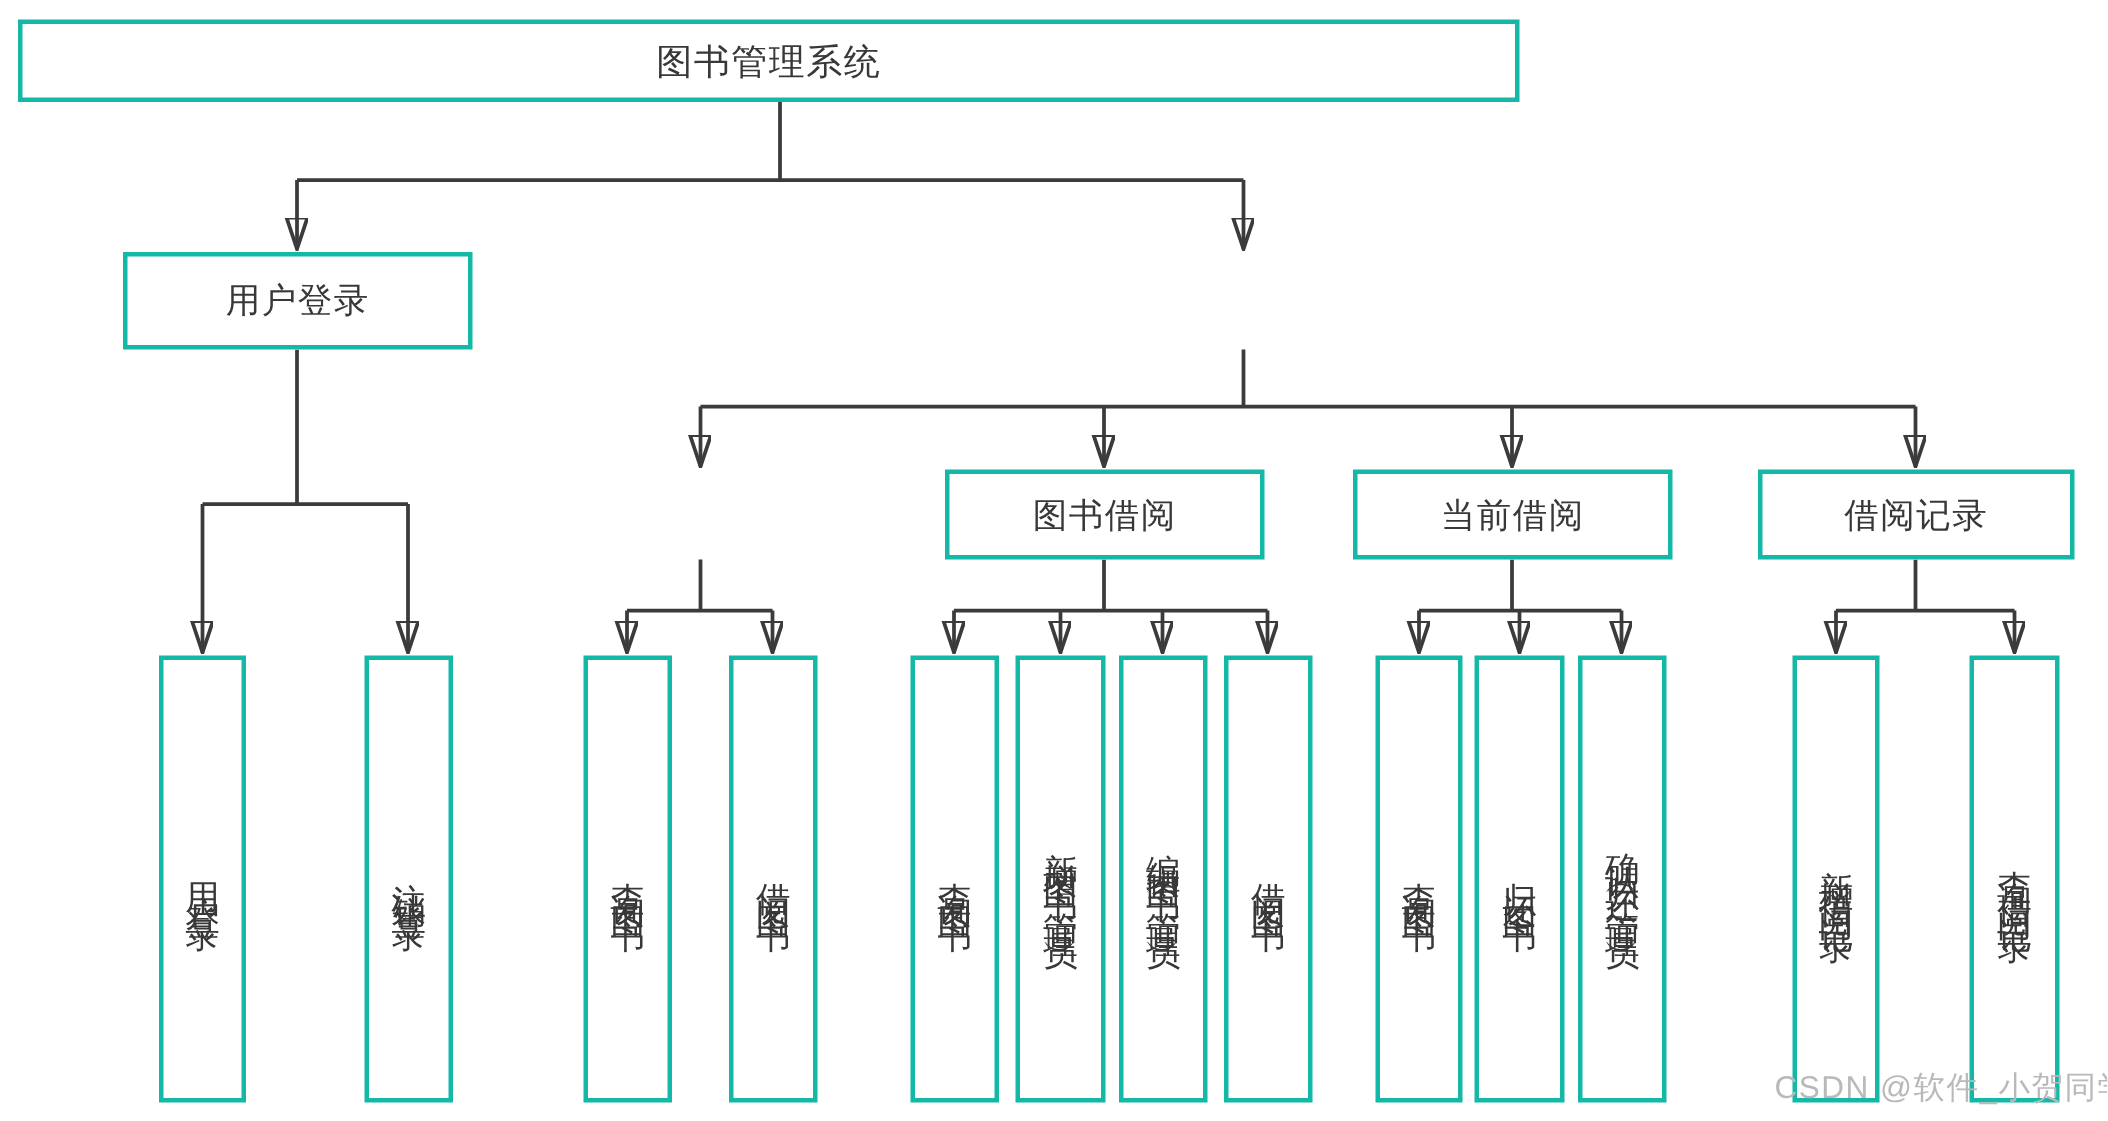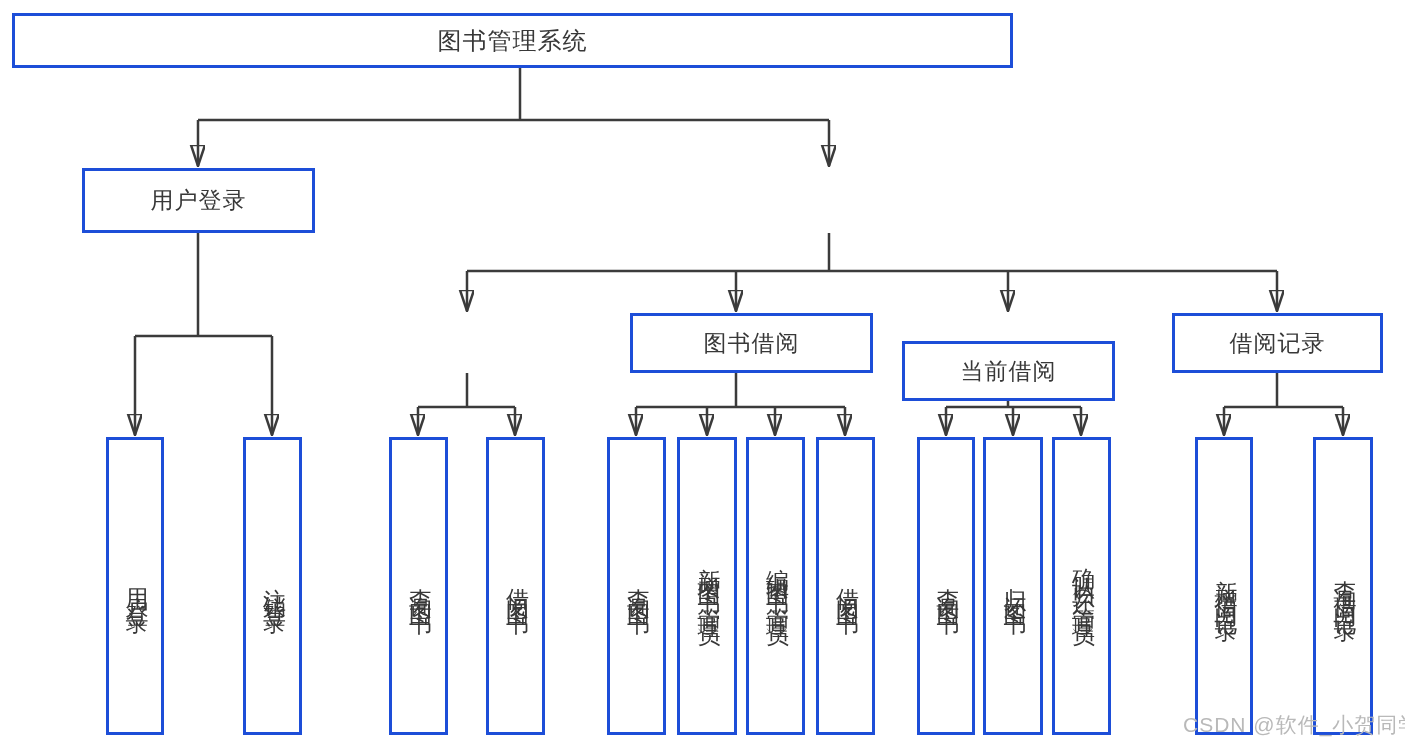--- a/index.html
+++ b/index.html
@@ -18,29 +18,28 @@
     width: 1405px; height: 747px;
   }
   svg.connectors path, svg.connectors line {
     stroke: #3b3b3b;
     stroke-width: 2.5;
     fill: none;
   }
   .node {
     position: absolute;
     box-sizing: border-box;
-    border: 3px solid #1d4ed8;
+    border: 3px solid #14b8a6;
     background: #ffffff;
     display: flex;
     align-items: center;
     justify-content: center;
     font-size: 23px;
     letter-spacing: 1px;
     white-space: nowrap;
-    font-family: Liberation Mono, monospace;
   }
   .node.root { font-size: 24px; }
   .vtext {
     writing-mode: vertical-rl;
     line-height: 1;
     letter-spacing: 8px;
     white-space: nowrap;
   }
   .watermark {
     position: absolute;
@@ -109,22 +108,22 @@
       <path d="M1277,373 V407 M1224,407 H1343"></path>
       <line x1="1224" y1="407" x2="1224" y2="435" marker-end="url(#arrow)"></line>
       <line x1="1343" y1="407" x2="1343" y2="435" marker-end="url(#arrow)"></line>
     </g>
   </svg>
 
   <div class="node root" style="left:12px; top:13px; width:1001px; height:55px;">图书管理系统</div>
 
   <div class="node" style="left:82px; top:168px; width:233px; height:65px;">用户登录</div>
 
-  <div class="node" style="left:630px; top:313px; width:243px; height:60px;">图书借阅</div>
-  <div class="node" style="left:902px; top:313px; width:213px; height:60px;margin-top:28px;">当前借阅</div>
+  <div class="node" style="left:630px; top:313px; width:213px; height:60px;">图书借阅</div>
+  <div class="node" style="left:902px; top:313px; width:213px; height:60px;">当前借阅</div>
   <div class="node" style="left:1172px; top:313px; width:211px; height:60px;">借阅记录</div>
 
   <div class="node" style="left:106px; top:437px; width:58px; height:298px;">
     <span class="vtext">用户登录</span>
   </div>
   <div class="node" style="left:243px; top:437px; width:59px; height:298px;">
     <span class="vtext">注销登录</span>
   </div>
 
   <div class="node" style="left:389px; top:437px; width:59px; height:298px;">

